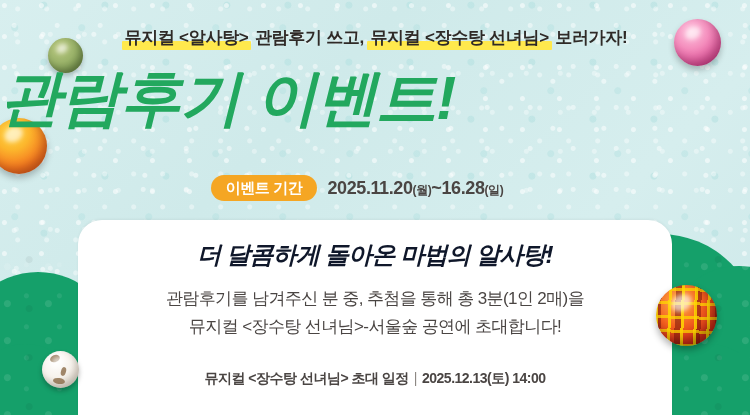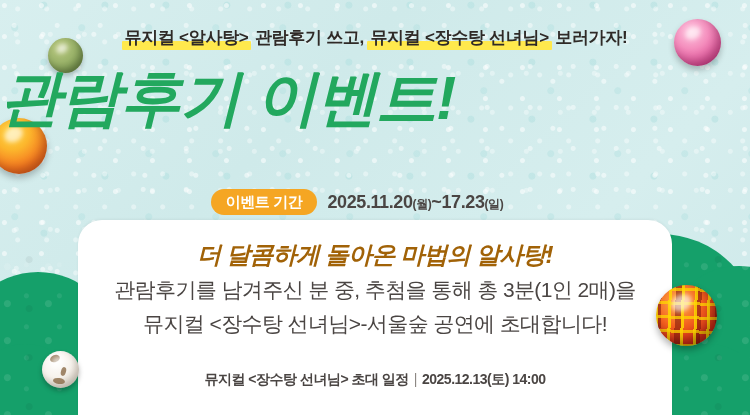--- a/index.html
+++ b/index.html
@@ -52,46 +52,46 @@
   
   .title{
     position:absolute;top:68px;left:0;width:750px;
     font-size:61px;font-weight:bold;font-style:italic;color:#22a85e;
     letter-spacing:-1px;line-height:1;white-space:nowrap;
   }
 
   
   .badge-row{
     position:absolute;top:175px;left:0;width:750px;
-    display:flex;justify-content:center;align-items:flex-end;gap:14px;white-space:nowrap;margin-top:14px;
+    display:flex;justify-content:center;align-items:flex-end;gap:14px;white-space:nowrap;
   }
   .badge-group{display:flex;align-items:center;gap:10px;}
   .badge-group.second{margin-left:22px;}
   .pill{
     background:#f5a623;color:#fff;border-radius:16px;
     padding:5px 15px 6px;font-size:15px;font-weight:bold;letter-spacing:-.4px;line-height:1;
   }
   .badge-val{
     font-size:18px;font-weight:bold;color:#4a4543;letter-spacing:-.4px;
   }
   .badge-val .sm{font-size:12px;}
 
   
   .card{
     position:absolute;left:78px;top:220px;width:594px;height:195px;
     background:#fff;border-radius:24px 24px 0 0;
     box-shadow:0 -1px 3px rgba(0,0,0,.05);
   }
   .card-heading{
     margin-top:19px;text-align:center;
-    font-size:24px;font-weight:bold;font-style:italic;color:#a16207;letter-spacing:-.8px;
+    font-size:24px;font-weight:bold;font-style:italic;color:#0f172a;letter-spacing:-.8px;
   }
   .card-body{
-    margin-top:2px;text-align:center;
-    font-size:21px;color:#4a4543;line-height:1.62;letter-spacing:-.6px;
+    margin-top:14px;text-align:center;
+    font-size:17px;color:#4a4543;line-height:1.62;letter-spacing:-.6px;
   }
   .card-note{
     margin-top:30px;text-align:center;
     font-size:14px;font-weight:bold;color:#4a4543;letter-spacing:-.5px;
   }
   .card-note .bar{color:#8d8884;padding:0 5px;font-weight:normal;}
 
   
   .candy{position:absolute;border-radius:50%;}
   .candy .shine{
@@ -170,21 +170,21 @@
 
   <div class="tagline">
     <span class="hl">뮤지컬 &lt;알사탕&gt;</span><span> 관람후기 쓰고, </span><span class="hl">뮤지컬 &lt;장수탕 선녀님&gt;</span><span> 보러가자!</span>
   </div>
 
   <div class="title">관람후기 이벤트!</div>
 
   <div class="badge-row">
     <div class="badge-group">
       <span class="pill">이벤트 기간</span>
-      <span class="badge-val"><span>2025.11.20</span><span class="sm">(월)</span><span>~17.23</span><span class="sm">(일)</span></span>
+      <span class="badge-val"><span>2025.11.20</span><span class="sm">(월)</span><span>~16.28</span><span class="sm">(일)</span></span>
     </div>
     <div class="badge-group second">
     </div>
   </div>
 
   <div class="card">
     <div class="card-heading">더 달콤하게 돌아온 마법의 알사탕!</div>
     <div class="card-body">
       <div>관람후기를 남겨주신 분 중, 추첨을 통해 총 3분(1인 2매)을</div>
       <div>뮤지컬 &lt;장수탕 선녀님&gt;-서울숲 공연에 초대합니다!</div>

